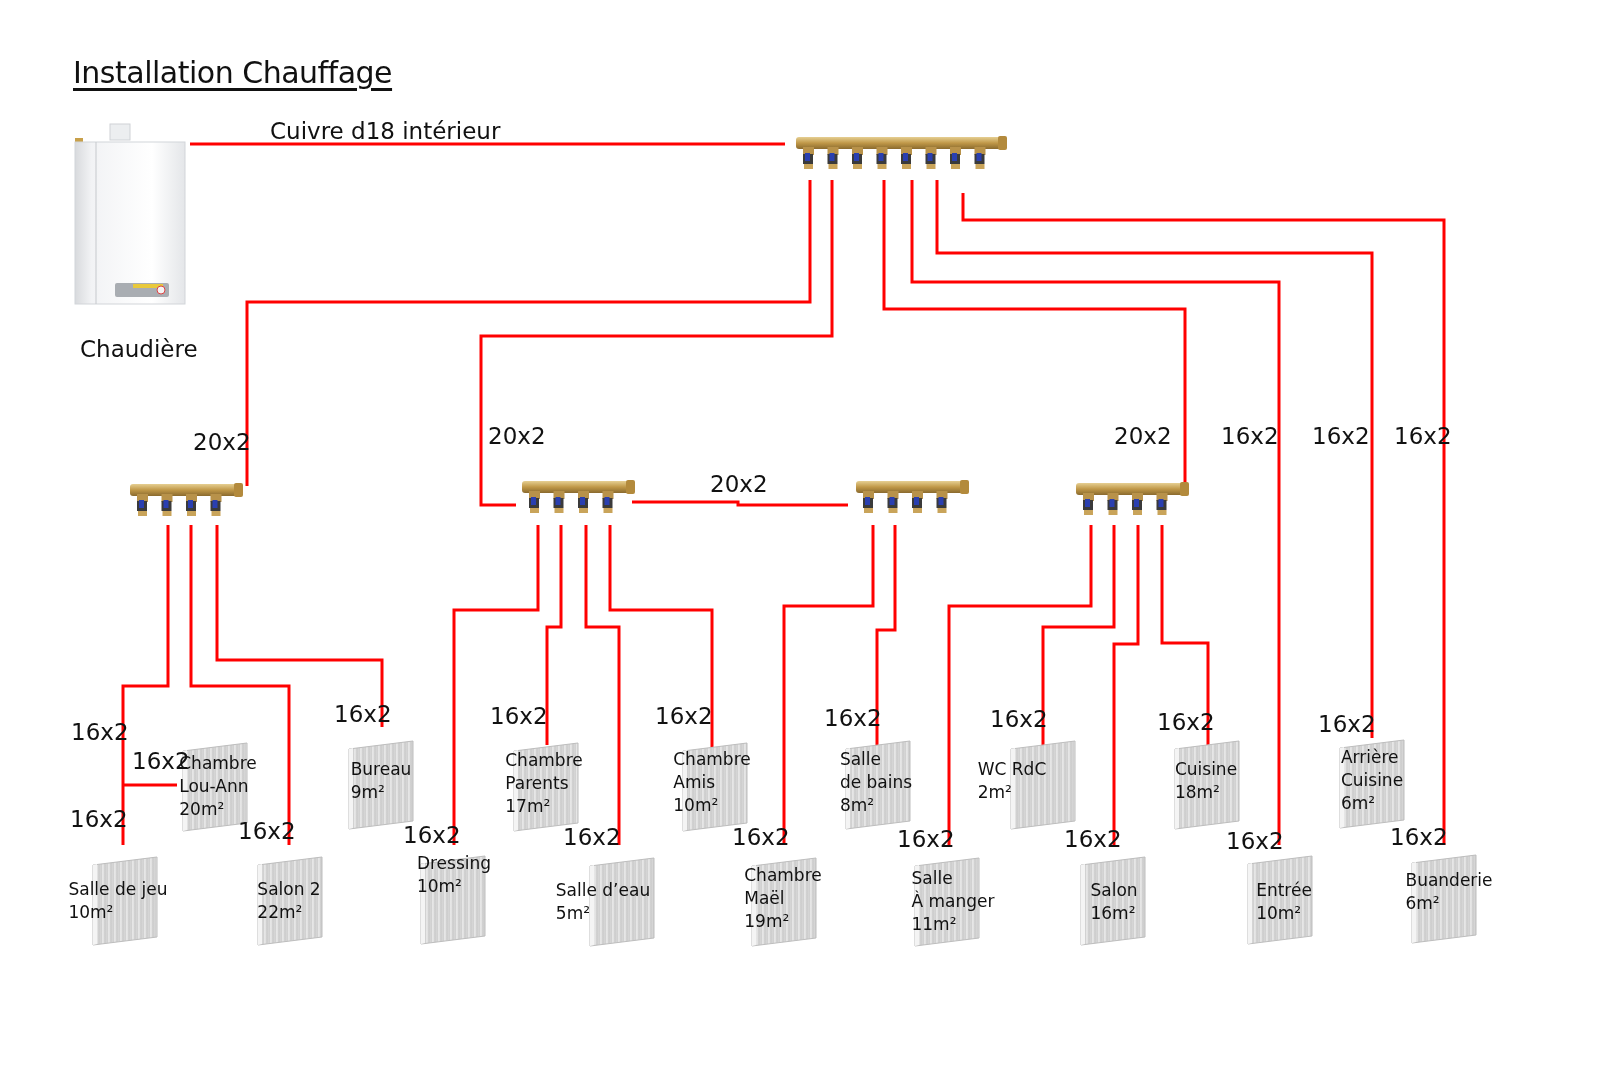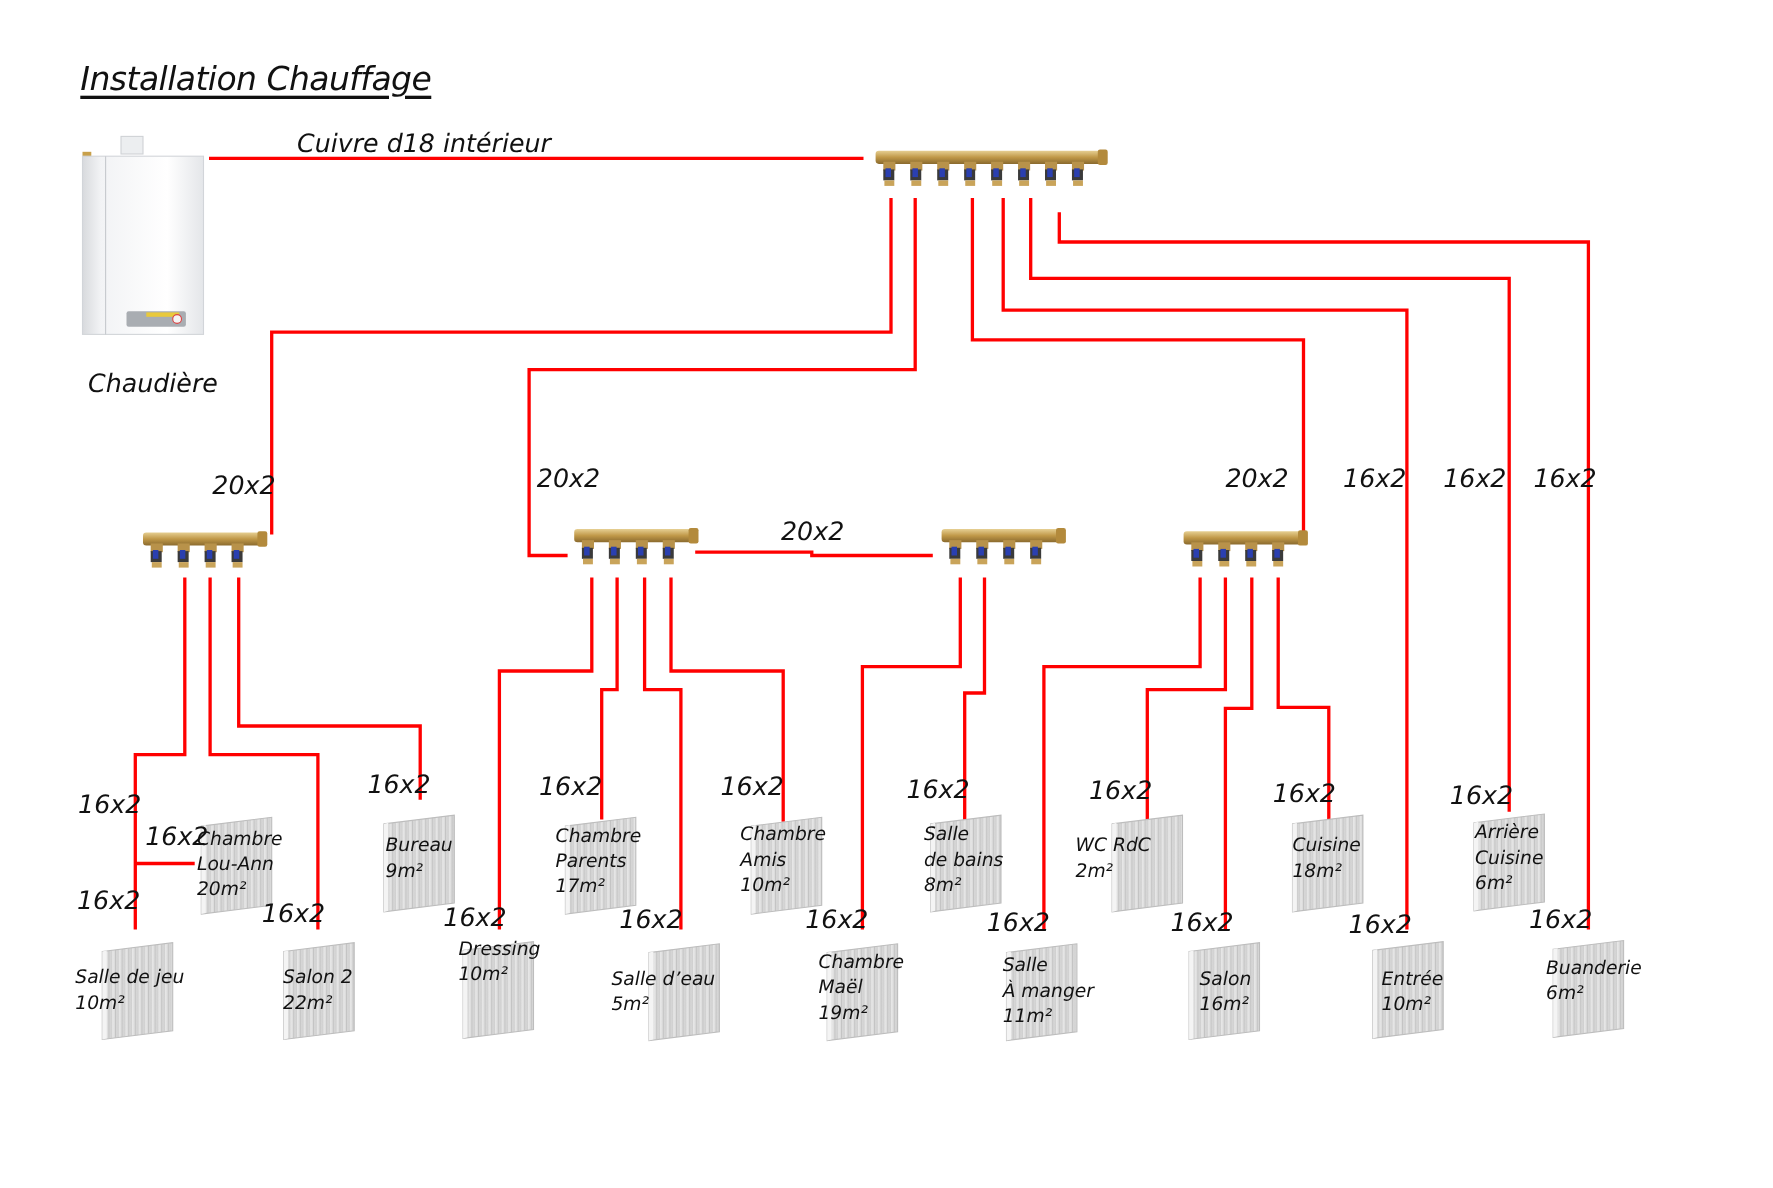--- a/index.html
+++ b/index.html
@@ -1,17 +1,17 @@
 <!DOCTYPE html>
 <html><head>
 <meta charset="utf-8">
 <style>
   html, body { margin:0; padding:0; background:#ffffff; }
   body { width:1612px; height:1080px; position:relative; overflow:hidden; font-family:"Liberation Sans", sans-serif; }
-  #stage { position:absolute; left:0; top:0; width:1612px; height:892px;font-style:italic; }
+  #stage { position:absolute; left:0; top:0; width:1612px; height:892px; }
   .title { position:absolute; left:73px; top:55px; font-size:30px; color:#111; text-decoration:underline; text-underline-offset:5px; font-family:"DejaVu Sans", sans-serif; font-weight:normal; letter-spacing:-0.5px; }
   .lbl { position:absolute; font-size:23px; color:#111; font-family:"DejaVu Sans", sans-serif; white-space:nowrap; }
   .room { position:absolute; font-size:17px; color:#111; line-height:23px; font-family:"DejaVu Sans", sans-serif; white-space:nowrap; transform:translateX(-50%); }
 </style>
 </head>
 <body>
 
 <div id="stage">
   <div class="title">Installation Chauffage</div>
 

